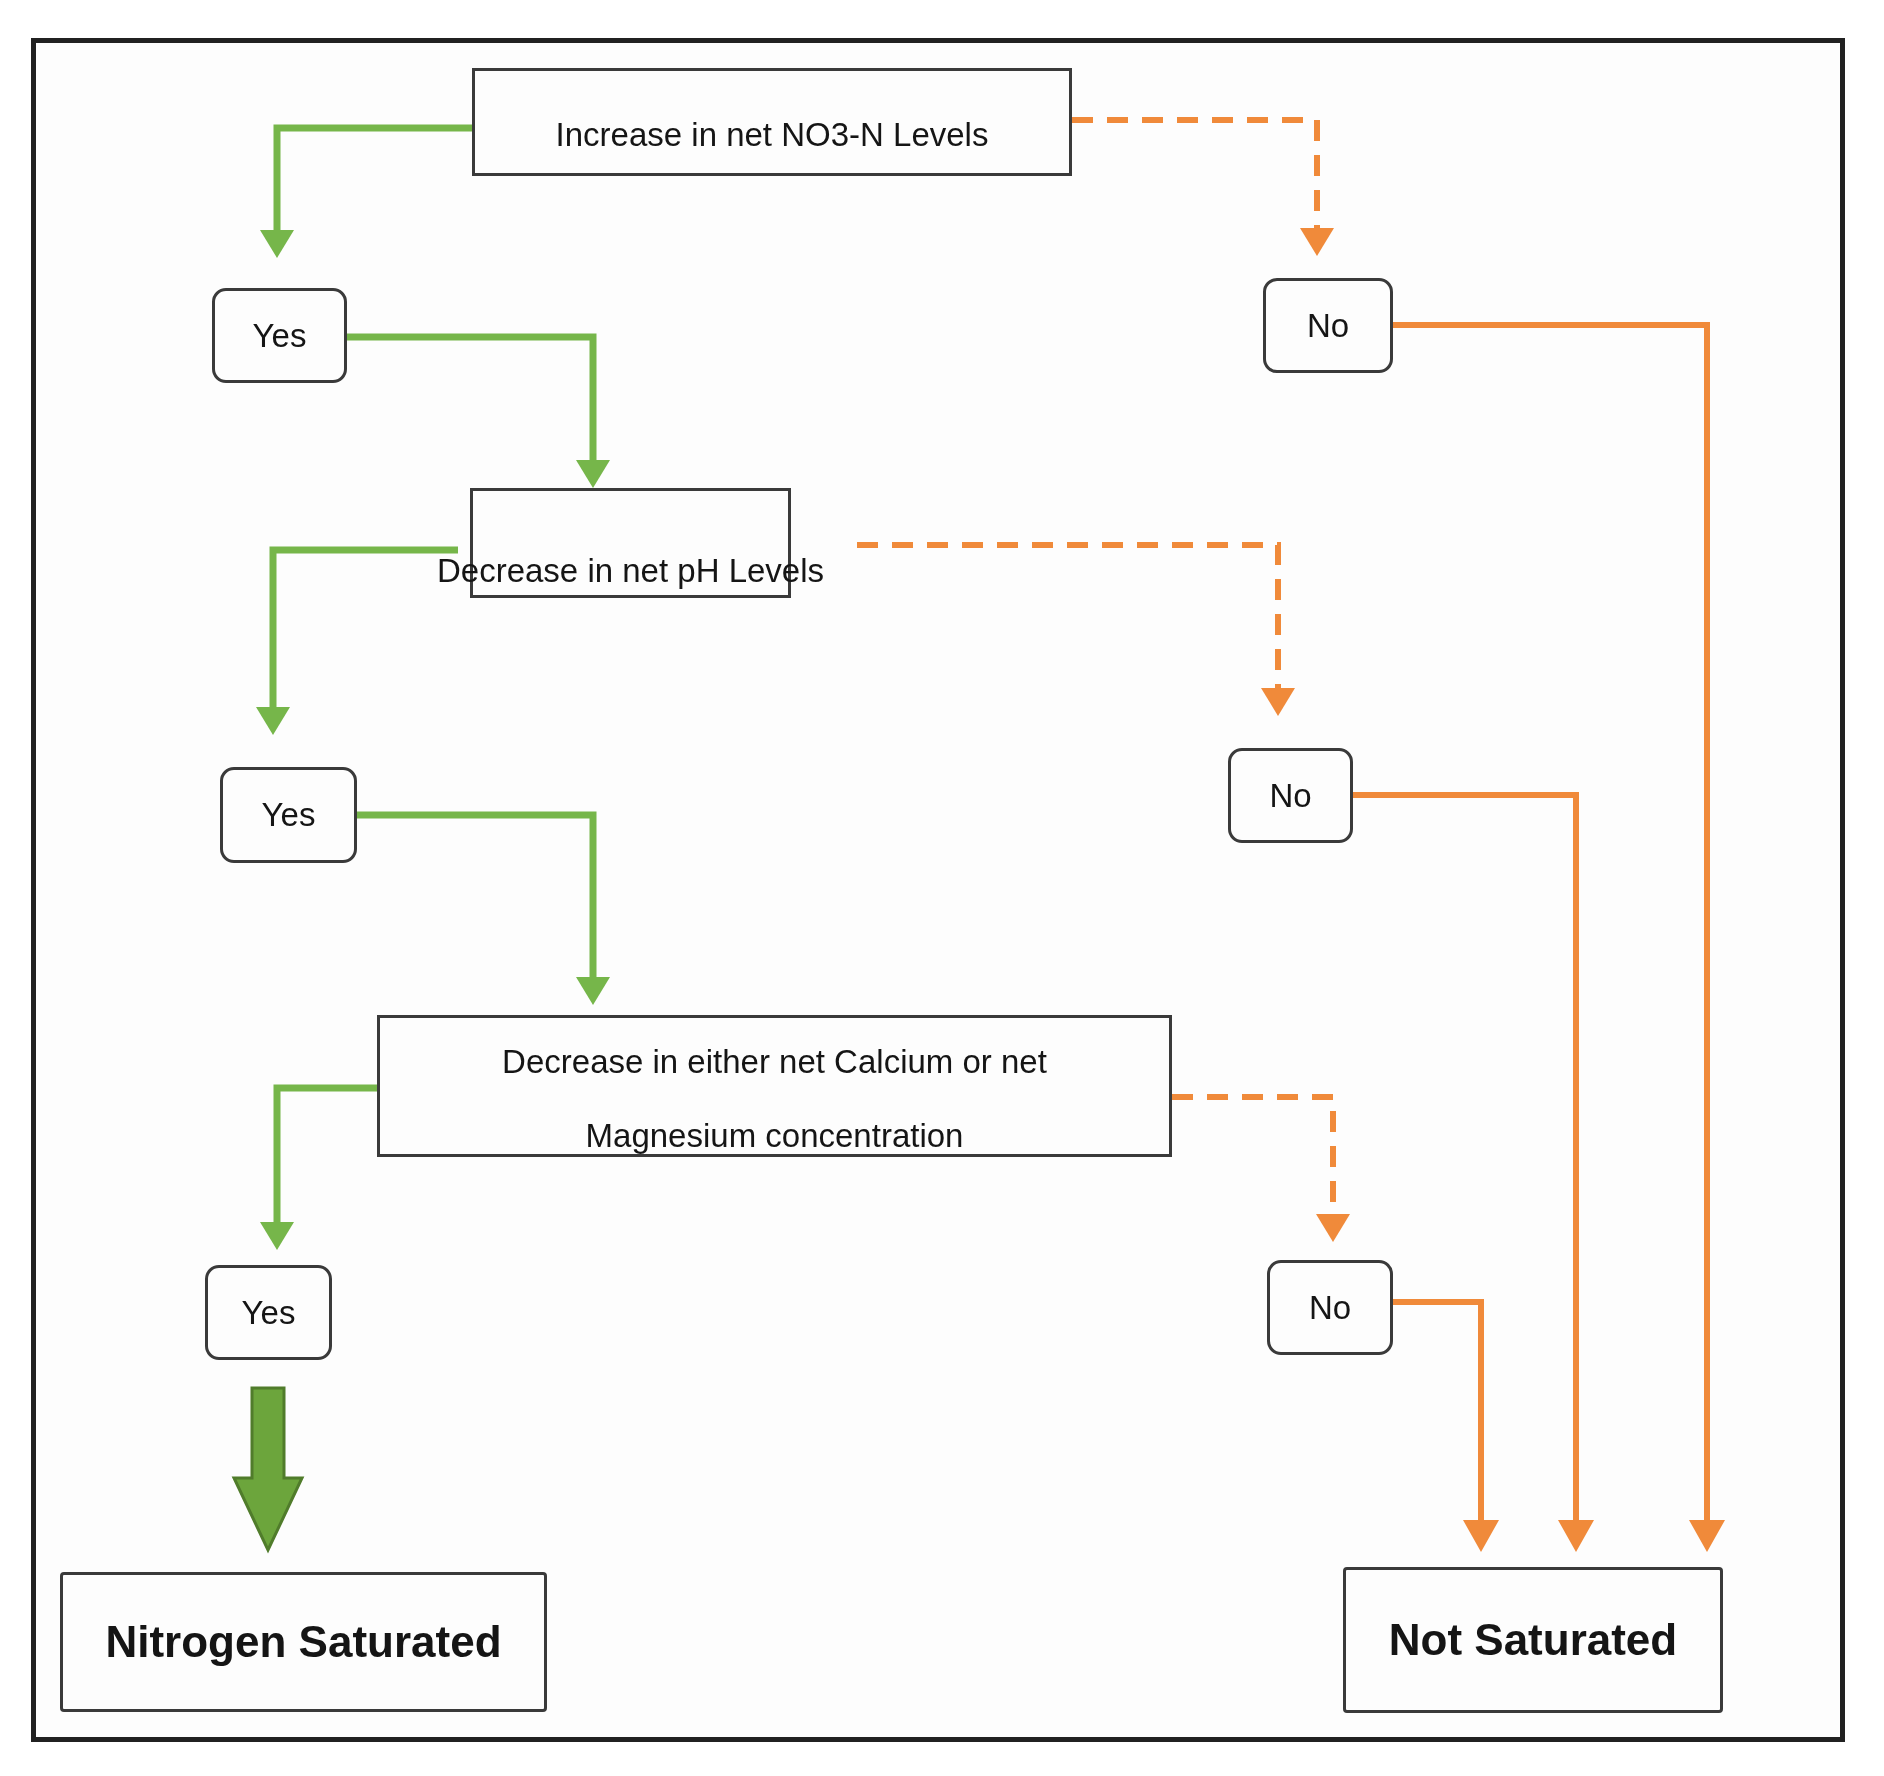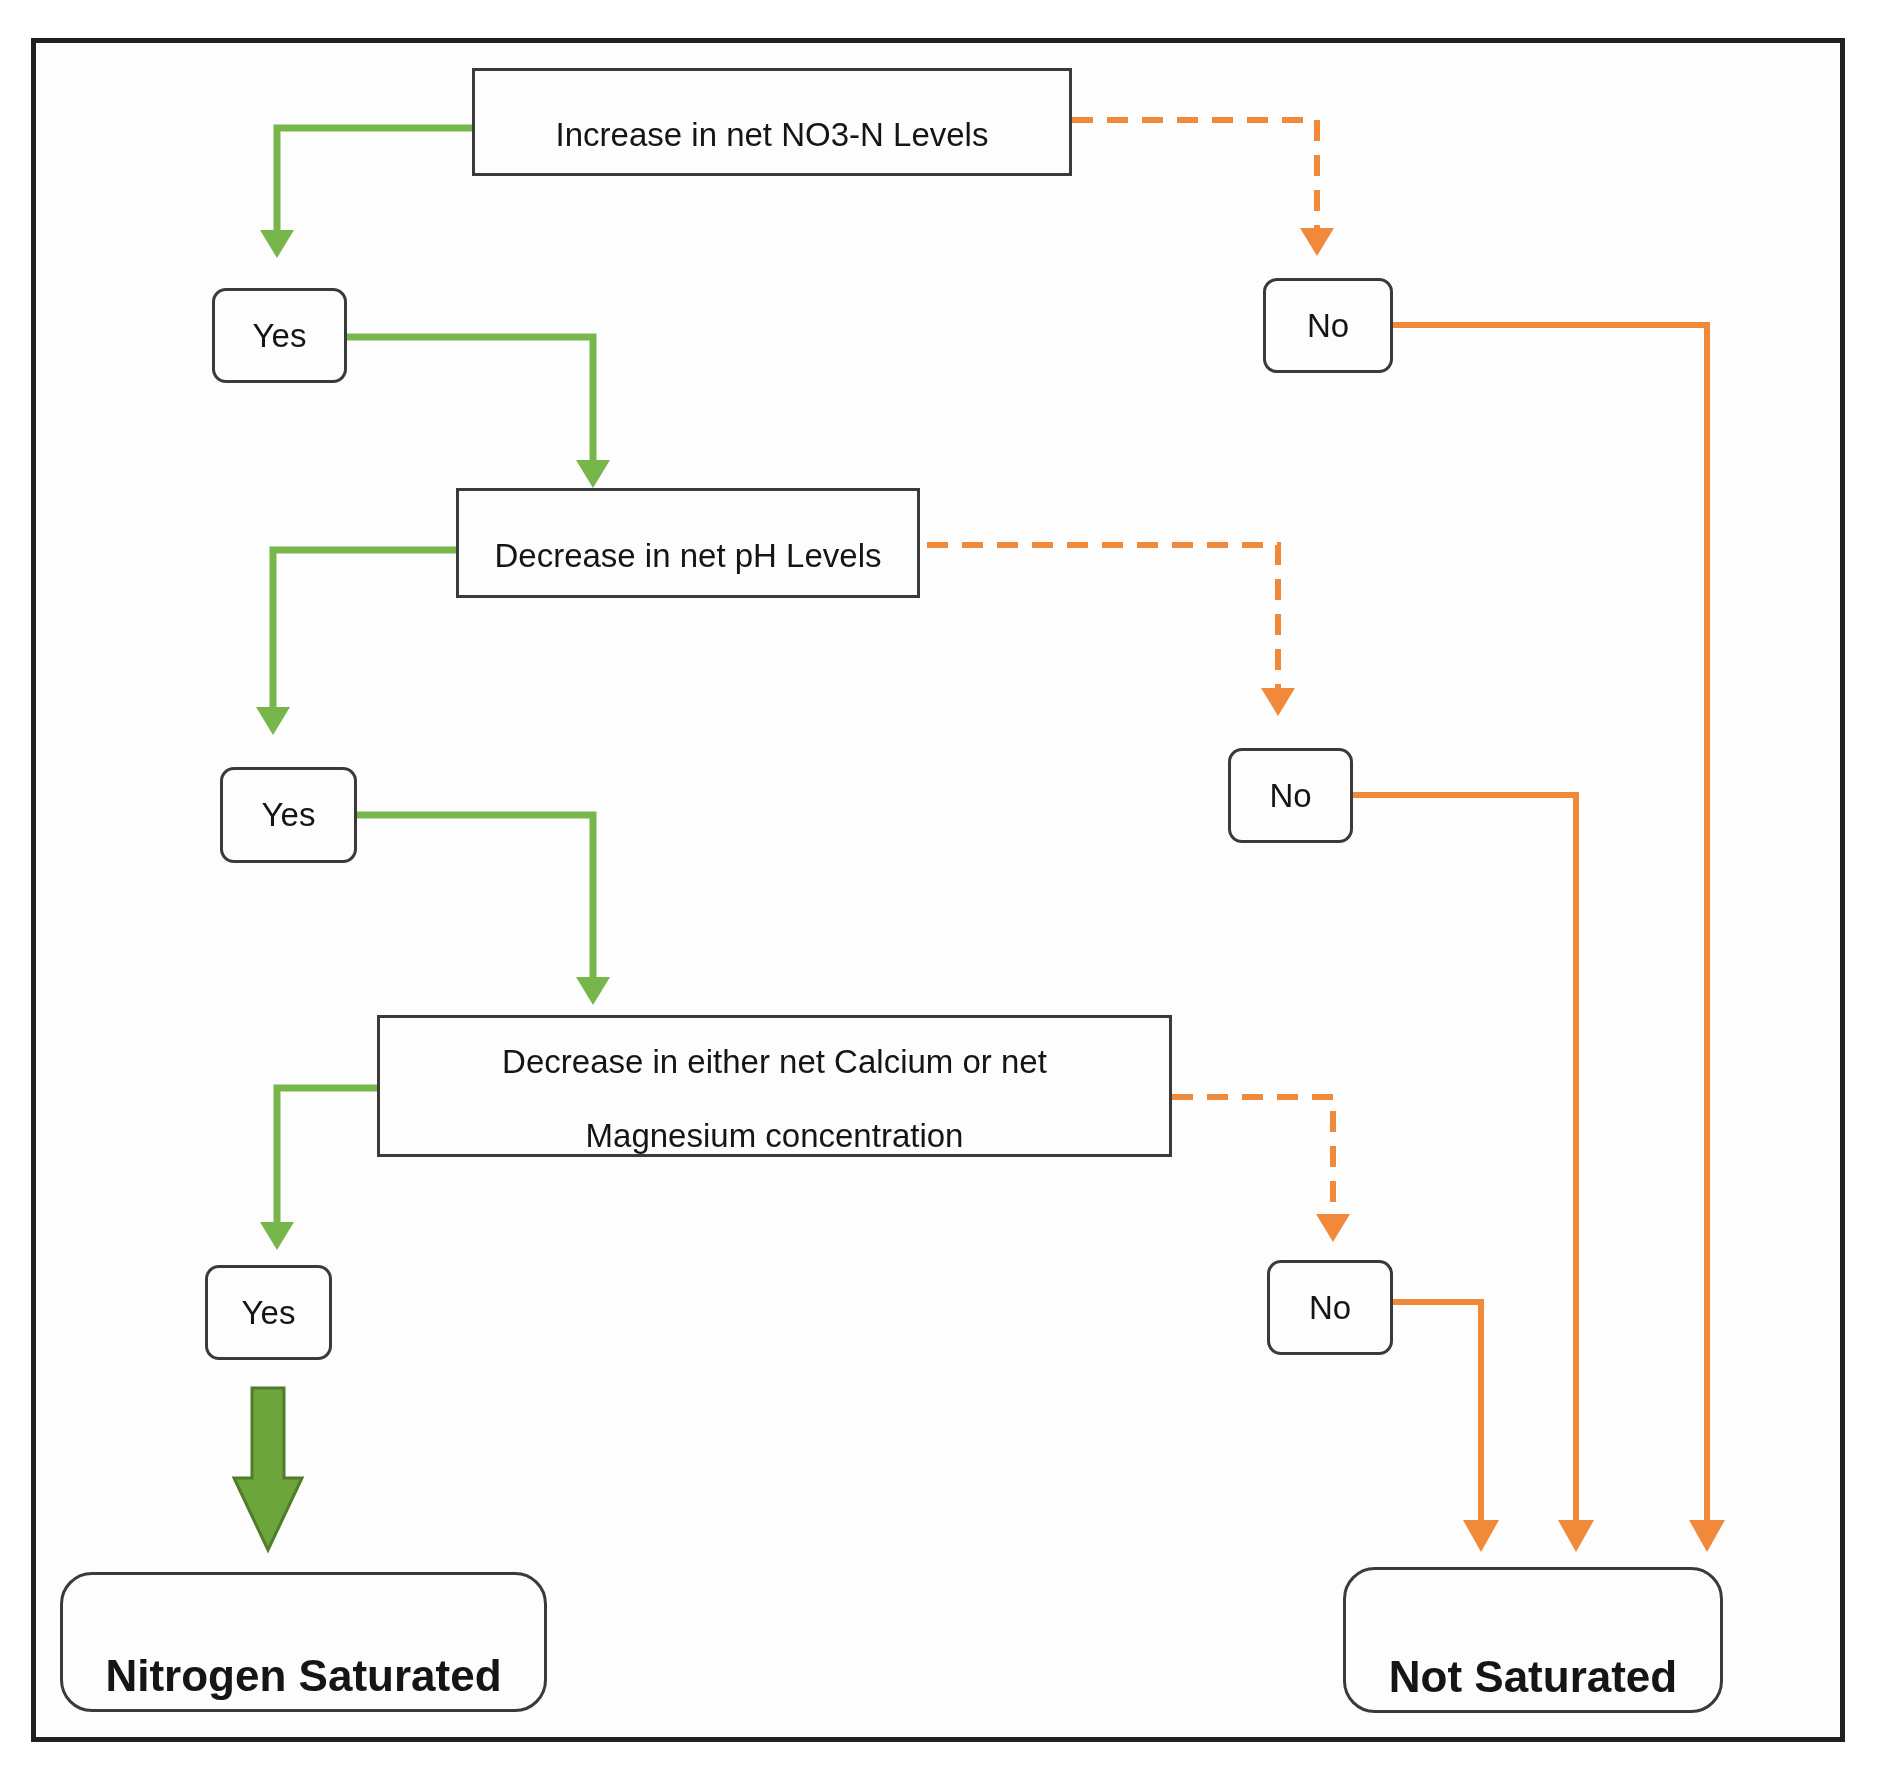--- a/index.html
+++ b/index.html
@@ -16,21 +16,21 @@
   }
   #edges{position:absolute;left:0;top:0;width:1884px;height:1776px;pointer-events:none;}
   .qbox{
     position:absolute;
     border:3px solid #3a3a3a;background:#fdfdfd;
     display:flex;flex-direction:column;align-items:center;justify-content:center;
     font-size:33px;color:#151515;text-align:center;line-height:1.5;
     white-space:nowrap;box-sizing:border-box;
   }
   .pill{border-radius:14px;}
-  .endbox{border-radius:32px;font-weight:bold;font-size:44px;border-width:3px;justify-content:flex-end;}
+  .endbox{border-radius:4px;font-weight:bold;font-size:44px;border-width:3px;}
   .qline{display:block;margin-top:25px;}
 </style>
 </head>
 <body>
 
 <div id="canvas">
   <div id="frame"></div>
 
   <svg id="edges" viewBox="0 0 1884 1776">
 
@@ -71,21 +71,21 @@
       <polygon points="1463,1520 1499,1520 1481,1552"></polygon>
     </g>
 
     <polygon points="252,1388 284,1388 284,1478 302,1478 268,1550 234,1478 252,1478" fill="#6CA53C" stroke="#507C2B" stroke-width="3"></polygon>
   </svg>
 
   <div class="qbox" style="left:472px;top:68px;width:600px;height:108px;">
     <span class="qline">Increase in net NO3-N Levels</span>
   </div>
 
-  <div class="qbox" style="left:456px;top:488px;width:464px;height:110px;">
+  <div class="qbox" style="left:470px;top:488px;width:321px;height:110px;justify-content:flex-end;">
     <span class="qline">Decrease in net pH Levels</span>
   </div>
 
   <div class="qbox" style="left:377px;top:1015px;width:795px;height:142px;">
     <span class="qline">Decrease in either net Calcium or net</span>
     <span class="qline">Magnesium concentration</span>
   </div>
 
   <div class="qbox pill" style="left:212px;top:288px;width:135px;height:95px;">
     <span>Yes</span>

